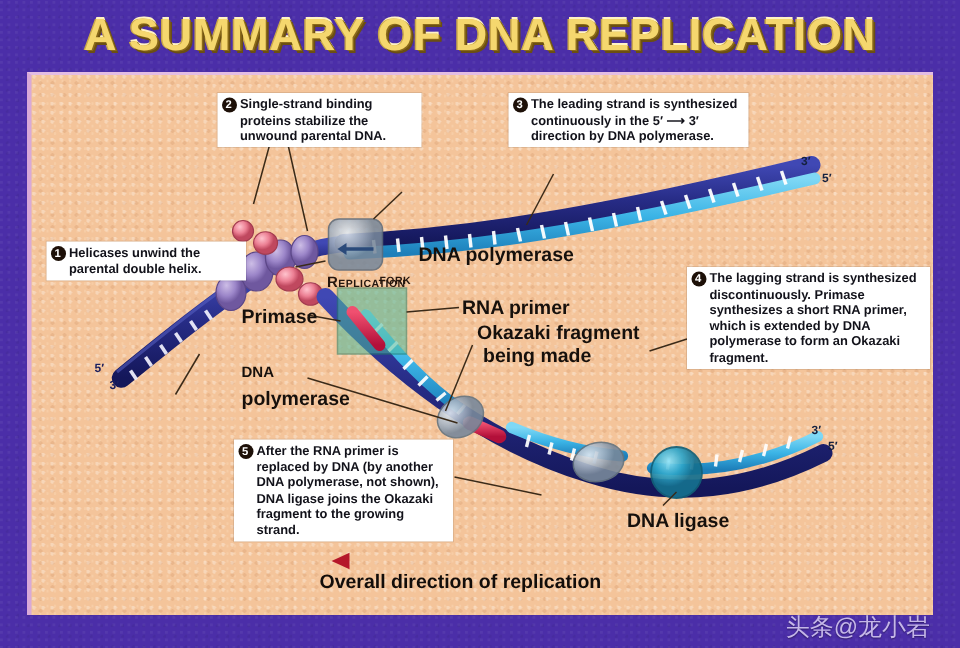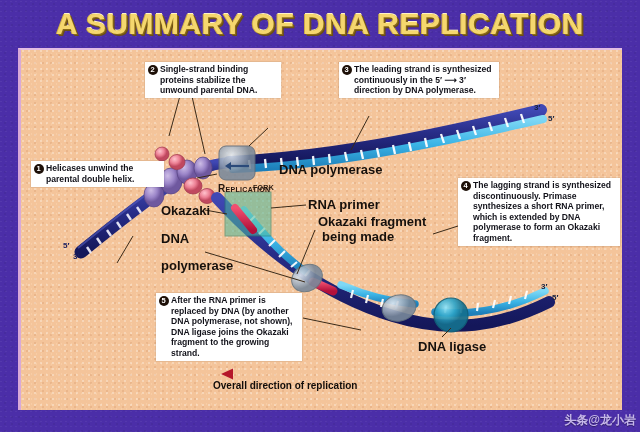--- a/index.html
+++ b/index.html
@@ -88,47 +88,47 @@
     font-variant:small-caps; letter-spacing:.3px; color:#25170f;margin-top:16px;
   }
   #lbl-fork2 {
     left:216px; top:132px; font-size:10px;
     font-variant:small-caps; letter-spacing:.3px; color:#25170f;margin-left:16px;
   }
   #lbl-primase  { left:140px; top:154px; font-size:13px; }
   #lbl-rnaprimer{ left:287px; top:148px; font-size:13px;text-align:right; }
   #lbl-okazaki  { left:297px; top:165px; font-size:13px; }
   #lbl-okazaki2 { left:301px; top:180px; font-size:13px; }
-  #lbl-dnapol2a { left:140px; top:182px; font-size:13px; }
+  #lbl-dnapol2a { left:140px; top:194px; font-size:10px; }
   #lbl-dnapol2b { left:140px; top:209px; font-size:13px;text-align:right; }
   #lbl-ligase   { left:397px; top:290px; font-size:13px; }
   #lbl-parental { left:35px;  top:215px; font-size:13px; color:#1b1f5e; }
 
   .tick {
     position:absolute; font-weight:bold; font-size:8px;
     color:#1b1f5e; white-space:nowrap;
   }
   #t-p5 { left:42px;  top:191px; }
   #t-p3 { left:52px;  top:202px; }
   #t-l3 { left:513px; top:53px;  color:#15213f; }
   #t-l5 { left:527px; top:64px;  color:#15213f; }
   #t-r3 { left:520px; top:232px; color:#15213f; }
   #t-r5 { left:531px; top:243px; color:#15213f; }
 
   
   #overall {
     position:absolute; left:192px; top:330px;
-    font-size:10px; font-weight:bold; color:#120d0a;
+    font-size:13px; font-weight:bold; color:#120d0a;
     white-space:nowrap;
   }
 
   
   #watermark {
-    position:absolute; right:4px; bottom:3px;
-    font-size:12px; font-weight:bold;
+    position:absolute; right:20px; bottom:3px;
+    font-size:16px; font-weight:normal;
     color:#cfc2ee;
     text-shadow:0 1px 1px rgba(0,0,0,.45);
     white-space:nowrap;
     opacity:.92;
   }
 </style>
 </head>
 <body>
 
 <div id="frame">
@@ -346,21 +346,21 @@
     </div>
 
     <div class="callout" id="c5">
       <span class="num">5</span>
       <span>After the RNA primer is replaced by DNA (by another DNA polymerase, not shown), DNA ligase joins the Okazaki fragment to the growing strand.</span>
     </div>
 
     <div class="lbl" id="lbl-polymerase-top">DNA polymerase</div>
     <div class="lbl" id="lbl-fork">Replication</div>
     <div class="lbl" id="lbl-fork2">fork</div>
-    <div class="lbl" id="lbl-primase">Okazaki</div>
+    <div class="lbl" id="lbl-primase">Primase</div>
     <div class="lbl" id="lbl-rnaprimer">RNA primer</div>
     <div class="lbl" id="lbl-okazaki">Okazaki fragment</div>
     <div class="lbl" id="lbl-okazaki2">being made</div>
     <div class="lbl" id="lbl-dnapol2a">DNA</div>
     <div class="lbl" id="lbl-dnapol2b">polymerase</div>
     <div class="lbl" id="lbl-ligase">DNA ligase</div>
 
     <div class="tick" id="t-p5">5′</div>
     <div class="tick" id="t-p3">3′</div>
     <div class="tick" id="t-l3">3′</div>

